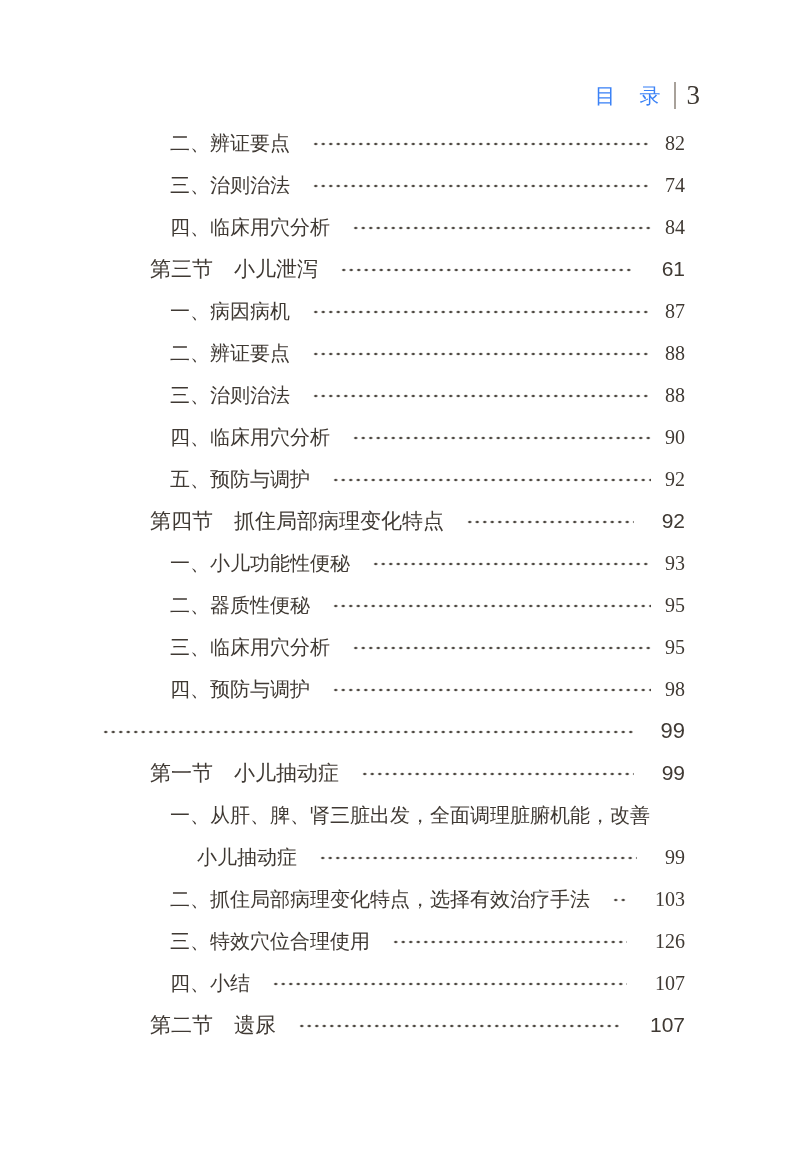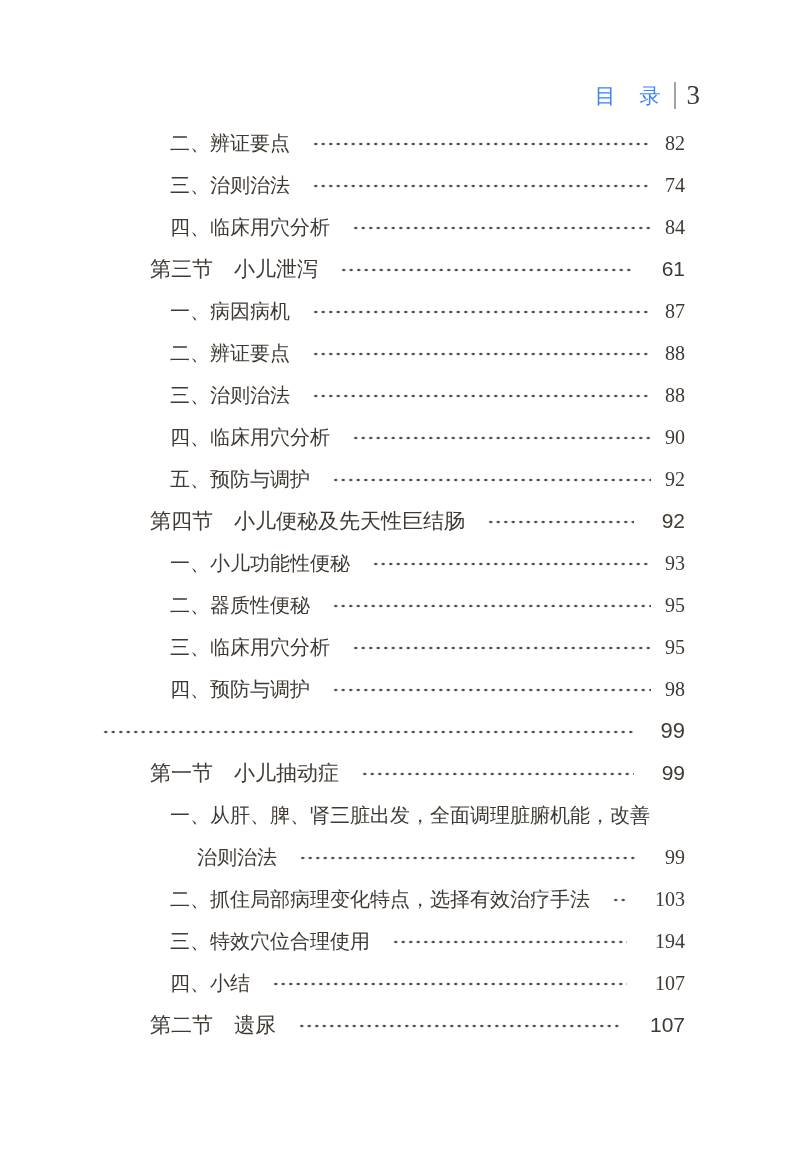--- a/index.html
+++ b/index.html
@@ -172,21 +172,21 @@
     <span class="pagenum">90</span>
   </div>
 
   <div class="row item">
     <span class="label">五、预防与调护</span>
     <span class="leader"></span>
     <span class="pagenum">92</span>
   </div>
 
   <div class="row section gapped">
-    <span class="label">第四节　小儿便秘及先天性巨结肠</span>
+    <span class="label">第四节　抓住局部病理变化特点</span>
     <span class="leader"></span>
     <span class="pagenum">92</span>
   </div>
 
   <div class="row item">
     <span class="label">一、小儿功能性便秘</span>
     <span class="leader"></span>
     <span class="pagenum">93</span>
   </div>
 
@@ -218,35 +218,35 @@
     <span class="leader"></span>
     <span class="pagenum">99</span>
   </div>
 
   <div class="row item no-page">
     <span class="label">一、从肝、脾、肾三脏出发，全面调理脏腑机能，改善</span>
 
   </div>
 
   <div class="row item-cont gapped">
-    <span class="label">治则治法</span>
+    <span class="label">小儿抽动症</span>
     <span class="leader"></span>
     <span class="pagenum">99</span>
   </div>
 
   <div class="row item gapped">
     <span class="label">二、抓住局部病理变化特点，选择有效治疗手法</span>
     <span class="leader"></span>
     <span class="pagenum">103</span>
   </div>
 
   <div class="row item gapped">
     <span class="label">三、特效穴位合理使用</span>
     <span class="leader"></span>
-    <span class="pagenum">194</span>
+    <span class="pagenum">126</span>
   </div>
 
   <div class="row item gapped">
     <span class="label">四、小结</span>
     <span class="leader"></span>
     <span class="pagenum">107</span>
   </div>
 
   <div class="row section gapped">
     <span class="label">第二节　遗尿</span>

